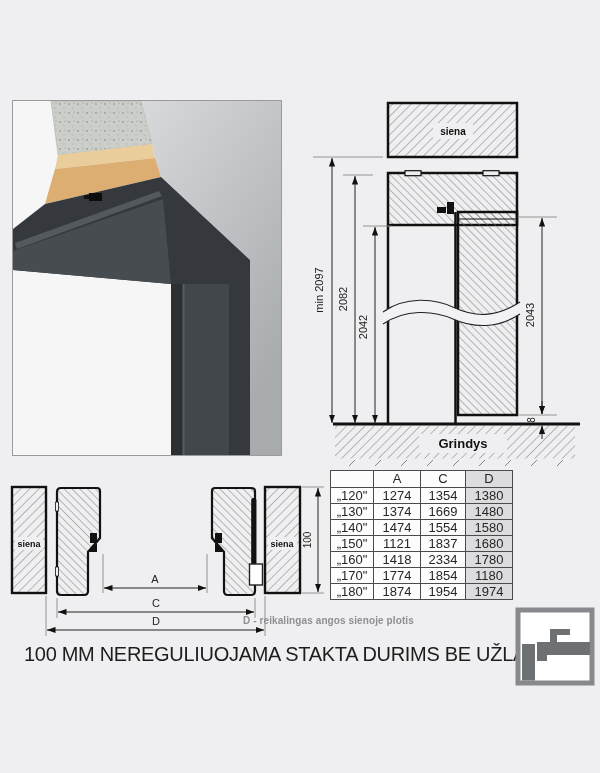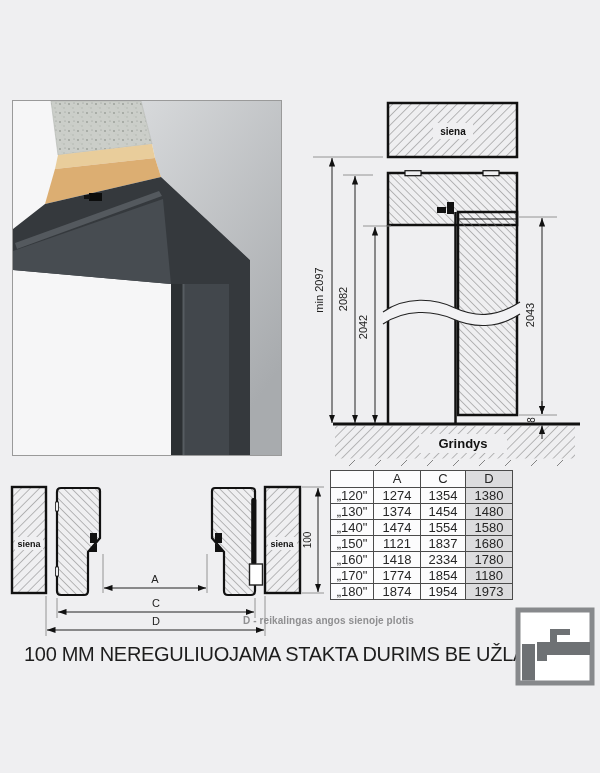--- a/index.html
+++ b/index.html
@@ -235,21 +235,21 @@
   </tr>
   <tr>
     <td>„120"</td>
     <td>1274</td>
     <td>1354</td>
     <td class="dcol">1380</td>
   </tr>
   <tr>
     <td>„130"</td>
     <td>1374</td>
-    <td>1454</td>
+    <td>1669</td>
     <td class="dcol">1480</td>
   </tr>
   <tr>
     <td>„140"</td>
     <td>1474</td>
     <td>1554</td>
     <td class="dcol">1580</td>
   </tr>
   <tr>
     <td>„150"</td>
@@ -266,21 +266,21 @@
   <tr>
     <td>„170"</td>
     <td>1774</td>
     <td>1854</td>
     <td class="dcol">1180</td>
   </tr>
   <tr>
     <td>„180"</td>
     <td>1874</td>
     <td>1954</td>
-    <td class="dcol">1973</td>
+    <td class="dcol">1974</td>
   </tr>
 </tbody>
   </table>
 
 <div class="note-text">D - reikalingas angos sienoje plotis</div>
 <div class="main-title">100 MM NEREGULIUOJAMA STAKTA DURIMS BE UŽLAIDOS</div>
 
 <div class="logo-box">
   <svg width="80" height="84" viewBox="0 0 80 84">
     <rect x="3" y="6" width="74" height="73" fill="#ffffff" stroke="#87898c" stroke-width="5"></rect>

